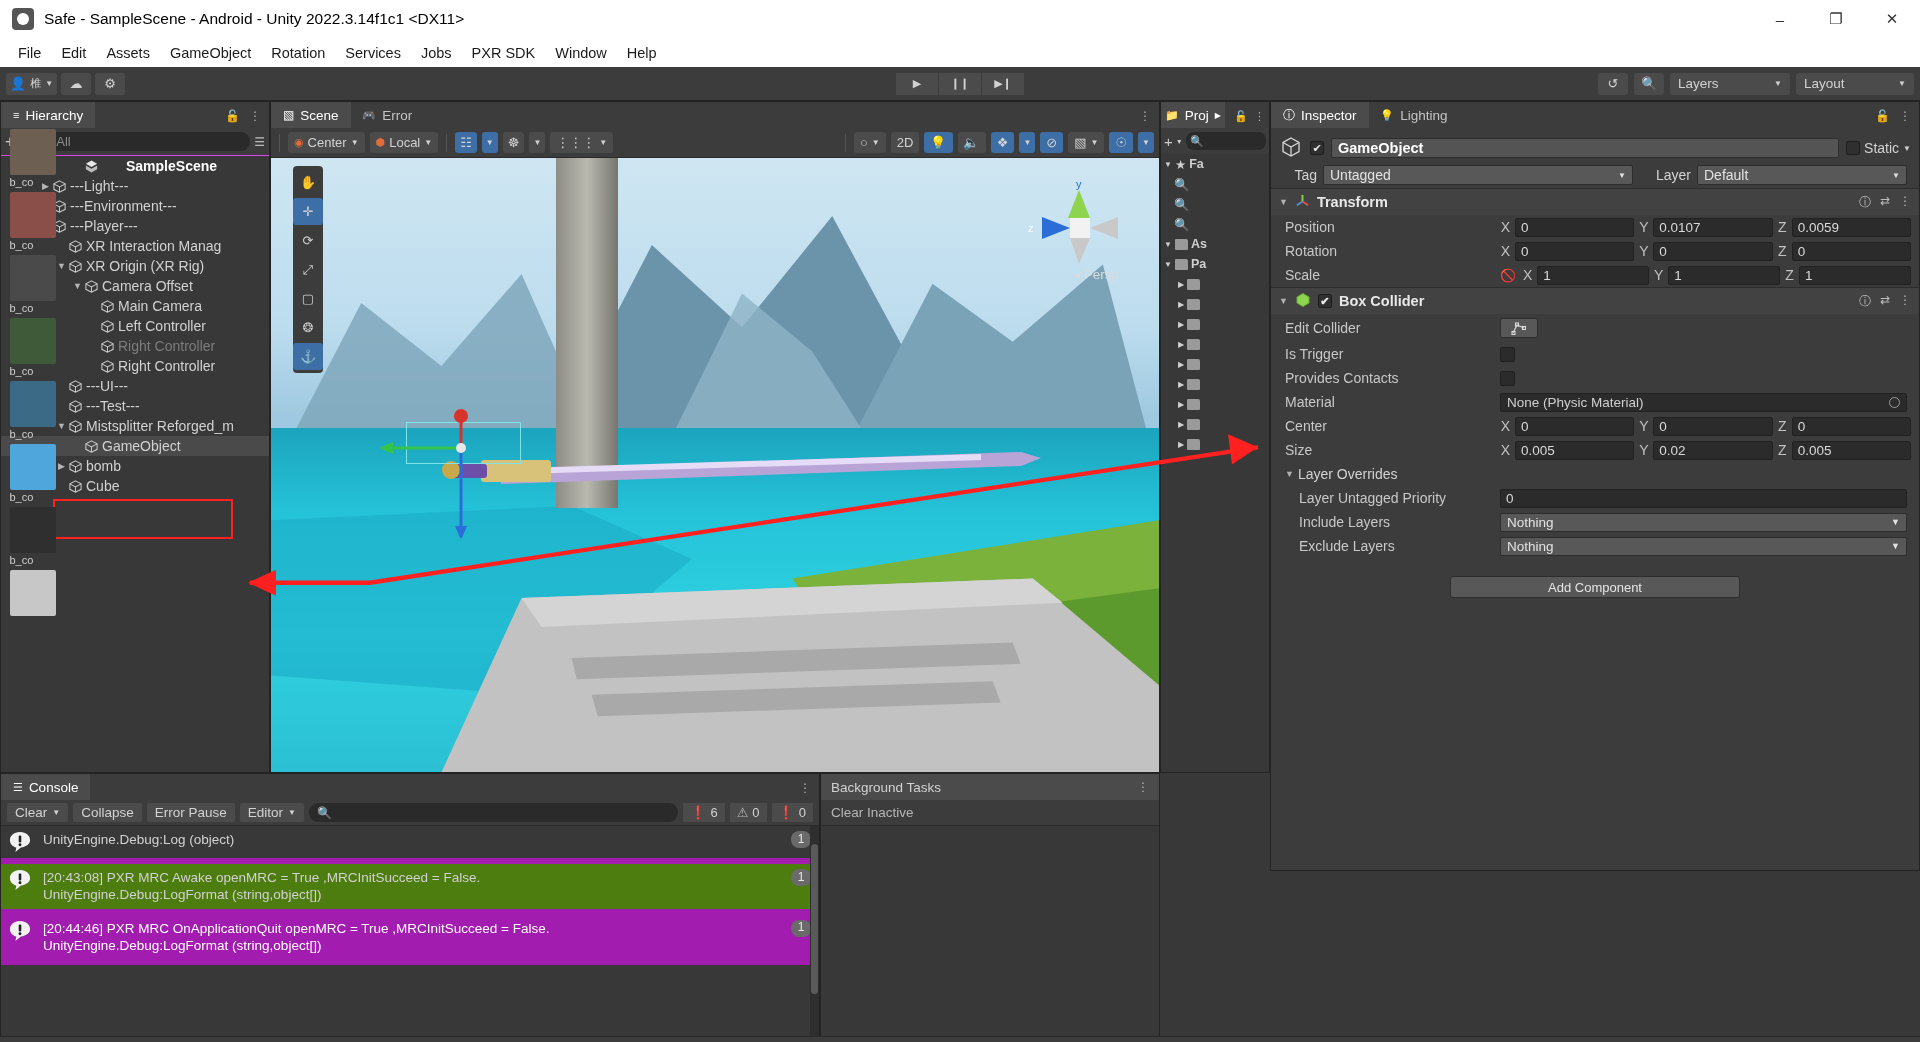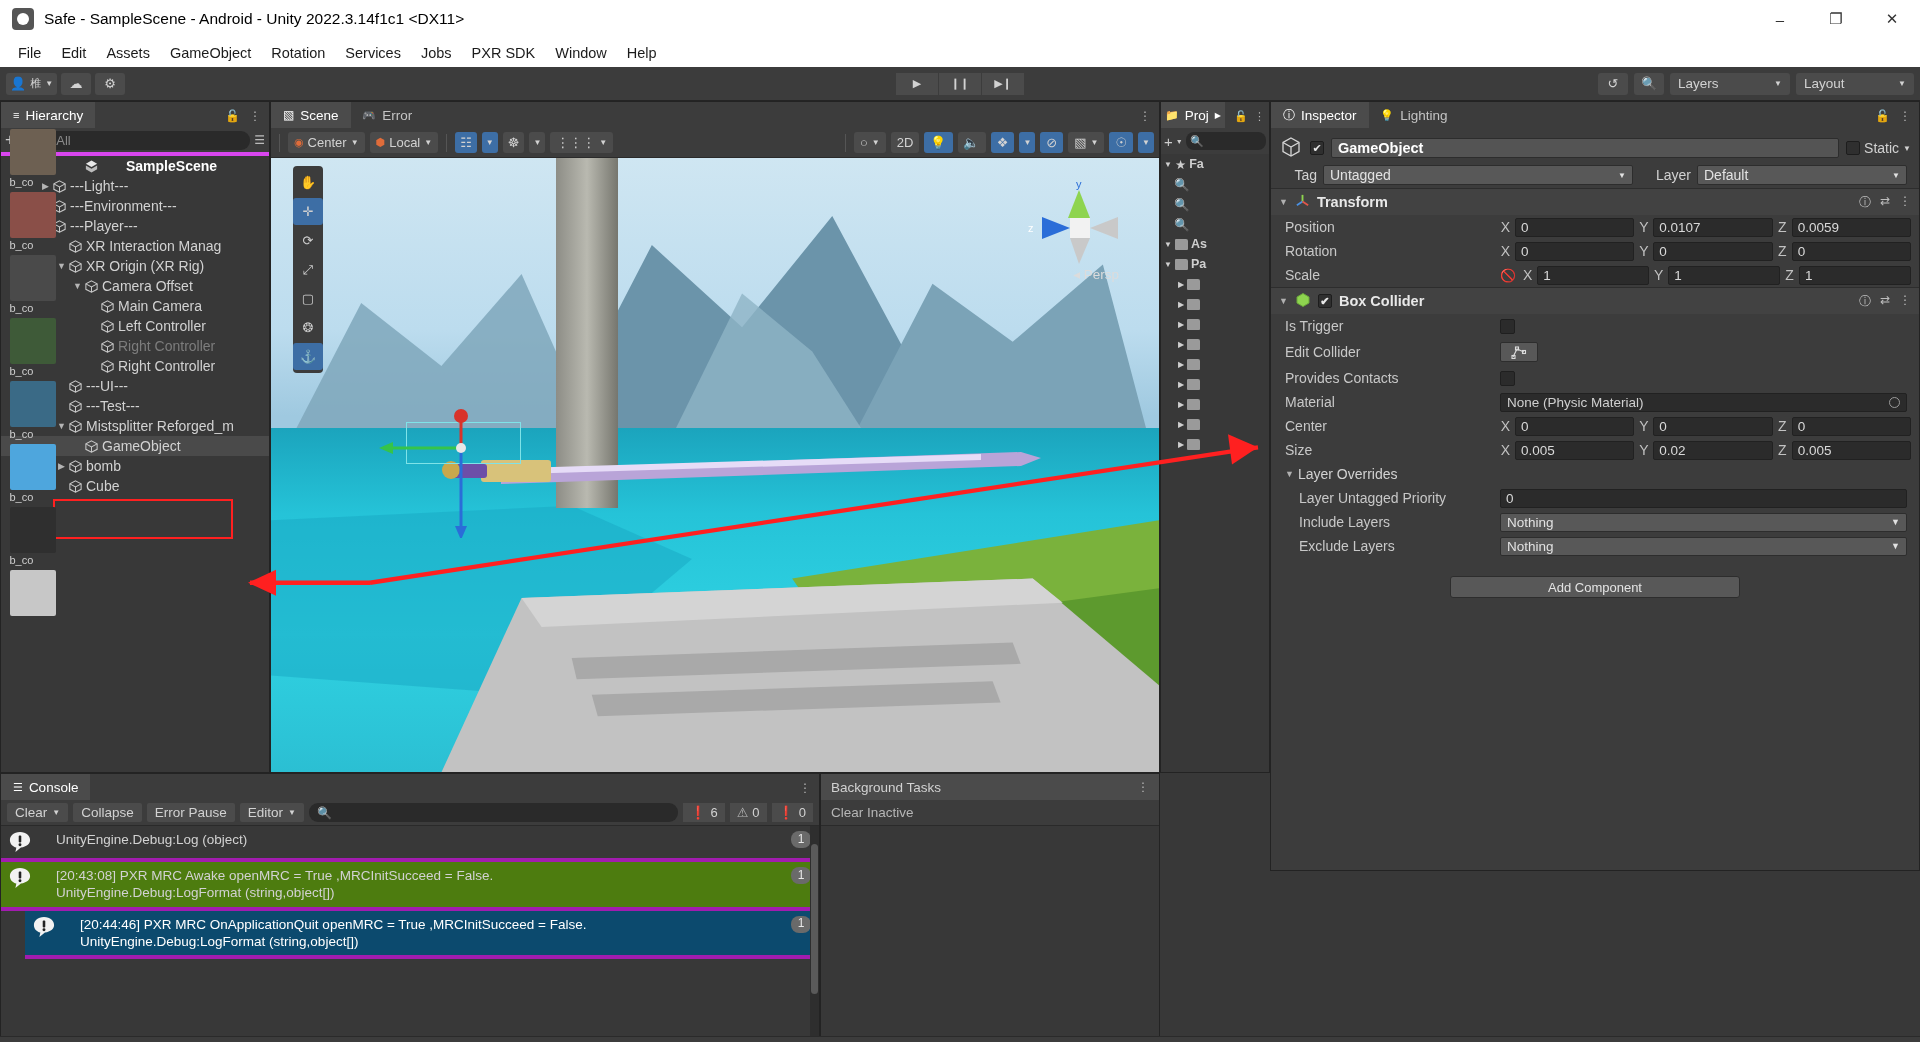--- a/index.html
+++ b/index.html
@@ -43,21 +43,21 @@
   .workspace{ position:relative; height:969px; background:#383838; }
   .panel{ position:absolute; background:#383838; border:1px solid #232323; }
   .panel-tabs{ height:26px; background:#3c3c3c; display:flex; align-items:flex-end; }
   .ptab{ height:26px; padding:0 12px; display:flex; align-items:center; gap:6px;
     font-size:13.5px; color:#c4c4c4; background:#3c3c3c;}
   .ptab.active{ background:#4b4b4b; color:#fff; }
 
   
   #hierarchy{ left:0; top:0; width:270px; height:672px; }
   .h-toolbar{ height:28px; background:#3c3c3c; display:flex; align-items:center;
-    gap:4px; padding:0 4px; border-bottom:4px solid #d946ef;}
+    gap:4px; padding:0 4px; border-bottom:1px solid #d946ef;}
   .h-search{ flex:1; height:19px; background:#2a2a2a; border-radius:9px;
     display:flex; align-items:center; padding:0 8px; gap:5px; font-size:13px; color:#8a8a8a;}
   .h-body{ background:#383838; height:calc(100% - 54px); overflow:hidden; position:relative;}
   .hrow{ height:20px; display:flex; align-items:center; font-size:14px; color:#d2d2d2;
     white-space:nowrap; }
   .hrow.sel{ background:#4a4a4a; }
   .hrow.dim{ color:#7d7d7d; }
   .hrow.scene{ font-weight:bold; color:#ffffff;gap:24px; }
   .arr{ width:13px; text-align:center; font-size:9px; color:#b4b4b4; flex:0 0 13px;}
   .cube-ic{ width:15px;height:15px;flex:0 0 15px;margin-right:3px;
@@ -152,24 +152,24 @@
   
   #console{ left:0; top:672px; width:820px; height:265px; background:#383838;}
   .c-tb{ height:26px; background:#3c3c3c; display:flex;align-items:center;gap:5px;
     padding:0 6px; border-bottom:1px solid #2a2a2a;}
   .c-btn{ height:19px;background:#4b4b4b;border-radius:2px; display:flex;
     align-items:center; padding:0 8px; gap:5px; font-size:13.5px;}
   .c-search{ flex:1;height:19px;background:#2a2a2a;border-radius:9px;
     display:flex;align-items:center;padding:0 8px;gap:5px;font-size:12px;color:#888;}
   .c-cnt{ height:19px; display:flex; align-items:center; gap:4px; padding:0 7px;
     font-size:13px; background:#4b4b4b;}
-  .logrow{ display:flex; align-items:flex-start; gap:25px; padding:5px 8px;
-    border-bottom:4px solid #a21caf; font-size:13.5px; line-height:1.28;}
+  .logrow{ display:flex; align-items:flex-start; gap:12px; padding:5px 8px;
+    border-bottom:6px solid #a21caf; font-size:13.5px; line-height:1.28;}
   .logrow.alt{ background:#4d7c0f;}
-  .logrow.sel{ background:#0c4a6e; color:#fff;margin-left:24px;}
+  .logrow.sel{ background:#a21caf; color:#fff;}
   .logicon{ width:22px;height:22px;flex:0 0 22px;}
   .logcount{ margin-left:auto; width:20px;height:17px;background:#6a6a6a;
     border-radius:8px; font-size:12px; display:flex;align-items:center;
     justify-content:center; color:#e8e8e8;}
 
   
   #bgtasks{ left:820px; top:672px; width:340px; height:265px; background:#383838;}
   .bt-hd{ height:26px; background:#4b4b4b; display:flex; align-items:center;
     padding:0 10px; font-size:13.5px;}
   .bt-sub{ height:26px; background:#3c3c3c; display:flex; align-items:center;
@@ -817,34 +817,34 @@
           </svg>
         </span>
         <span class="cbx">✔</span>
         <span>Box Collider</span>
         <span class="rt">
           <span>ⓘ</span>
           <span>⇄</span>
           <span>⋮</span>
         </span>
       </div>
-      <div class="prow">
-        <span class="plabel">Is Trigger</span>
-        <span class="ckbox"></span>
-      </div>
       <div class="prow" style="height:28px;">
         <span class="plabel">Edit Collider</span>
         <span class="editbtn">
           <svg width="16" height="13" viewBox="0 0 16 13" stroke="#dcdcdc" fill="none" stroke-width="1.1">
             <path d="M2 11 L6 3 L13 6"></path>
               <rect x="1" y="9.5" width="3" height="3"></rect>
             <rect x="4.5" y="1" width="3" height="3"></rect>
               <rect x="11.5" y="4.5" width="3" height="3"></rect>
           </svg>
         </span>
+      </div>
+      <div class="prow">
+        <span class="plabel">Is Trigger</span>
+        <span class="ckbox"></span>
       </div>
       <div class="prow">
         <span class="plabel">Provides Contacts</span>
         <span class="ckbox"></span>
       </div>
       <div class="prow">
         <span class="plabel">Material</span>
         <span class="objfld" style="margin-right:4px;">
           <span>None (Physic Material)</span>
           <span class="circ"></span>

